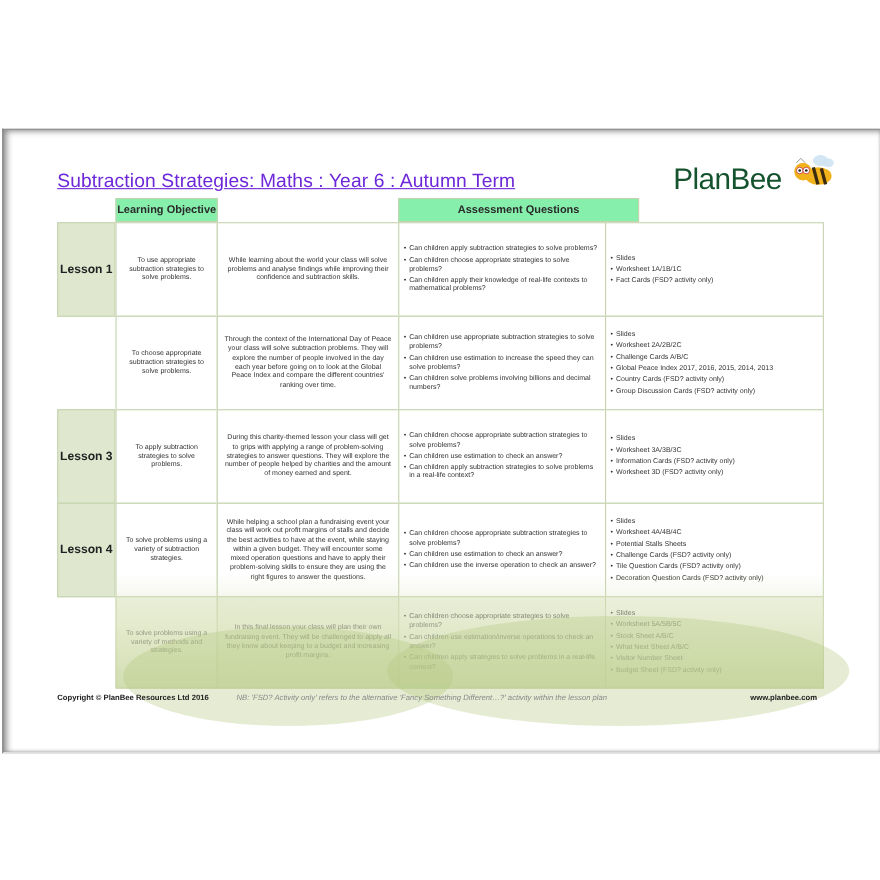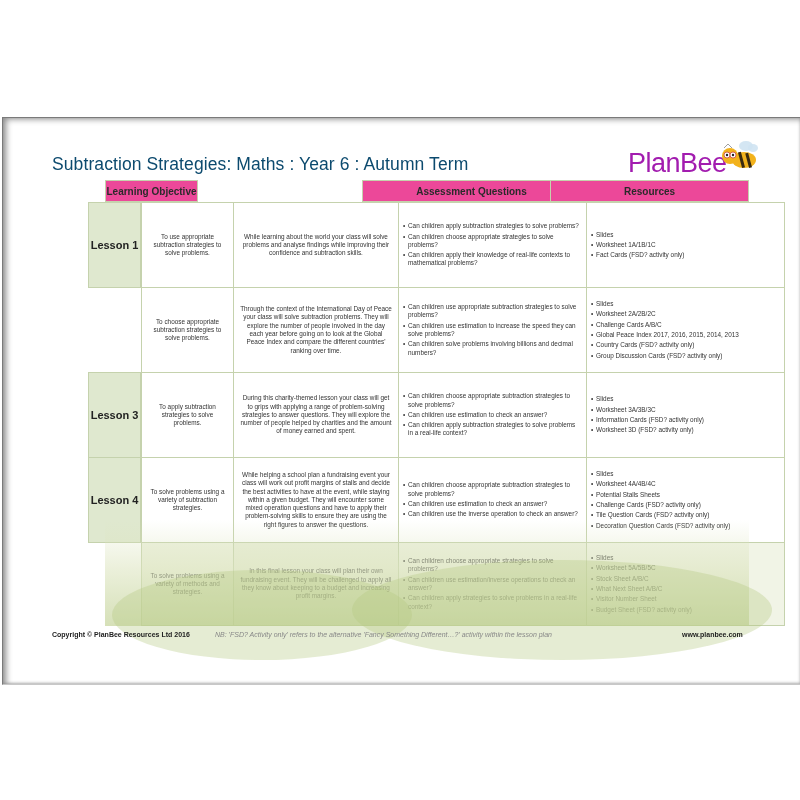--- a/index.html
+++ b/index.html
@@ -1,26 +1,26 @@
 <!DOCTYPE html>
 <html><head>
 <meta charset="utf-8">
 <style>
   html,body{margin:0;padding:0;}
   body{width:800px;height:800px;background:#ffffff;position:relative;overflow:hidden;font-family:"Liberation Sans",sans-serif;}
   .sheet{position:absolute;left:2px;top:117px;width:798px;height:566px;background:#fff;
     box-shadow: inset 6px 4px 6px -3px #8c8c8c, inset 0 -2px 3px -1px #b0b0b0, inset -2px 0 3px -1px #b0b0b0;
     border-top:1px solid #7a7a7a;border-left:1px solid #7a7a7a;border-bottom:1px solid #c8c8c8;}
-  .title{position:absolute;left:52px;top:154px;font-size:17.5px;color:#0c4a6e;letter-spacing:0.1px;}
-  .logo{position:absolute;left:628px;top:148px;font-size:27px;color:#a21caf;letter-spacing:-0.5px;}
+  .title{position:absolute;left:52px;top:154px;font-size:17.5px;color:#6d28d9;letter-spacing:0.1px;text-decoration:underline;}
+  .logo{position:absolute;left:612px;top:148px;font-size:27px;color:#14532d;letter-spacing:-0.5px;}
   .bee{position:absolute;left:718px;top:138px;width:42px;height:34px;}
   .grid{position:absolute;left:52px;top:180px;width:697px;height:446px;}
-  .hdr{position:absolute;top:0;height:22px;background:#ec4899;border:1px solid #c5d2ad;box-sizing:border-box;
+  .hdr{position:absolute;top:0;height:22px;background:#86efac;border:1px solid #c5d2ad;box-sizing:border-box;
     font-weight:bold;font-size:10px;color:#2a2a2a;display:flex;align-items:center;justify-content:center;text-align:right;}
-  .row{position:absolute;left:0;width:612px;margin-left:36px;}
+  .row{position:absolute;left:0;width:612px;}
   .lesson{position:absolute;left:0;width:53px;background:#dfe8cf;border:1px solid #c5d2ad;box-sizing:border-box;
     font-weight:bold;font-size:11px;color:#222;display:flex;align-items:center;justify-content:center;}
   .cell{position:absolute;top:0;background:#fff;border:1px solid #c5d2ad;box-sizing:border-box;
     font-size:6.4px;color:#333;line-height:1.3;display:flex;align-items:center;}
   .center{justify-content:center;text-align:center;padding:0 6px;}
   .left{padding:0 4px;}
   ul{margin:0;padding:0;list-style:none;}
   ul li{position:relative;padding-left:5px;margin:2px 0;}
   ul li:before{content:"\2022";position:absolute;left:0;top:0;}
   .landscape{position:absolute;left:53px;top:340px;width:644px;height:106px;
@@ -48,21 +48,20 @@
   <circle cx="9" cy="17" r="3" fill="#fff" stroke="#c44" stroke-width="0.8"></circle>
   <circle cx="15" cy="17" r="3" fill="#fff" stroke="#c44" stroke-width="0.8"></circle>
   <circle cx="9" cy="17" r="1.2" fill="#222"></circle>
   <circle cx="15" cy="17" r="1.2" fill="#222"></circle>
   <path d="M6 10 L10 6 L14 10" stroke="#888" fill="#fff" stroke-width="0.8"></path>
 </svg>
 
 <div class="grid">
   <div class="hdr" style="left:53px;width:93px;">Learning Objective</div>
   <div class="hdr" style="left:310px;width:219px;">Assessment Questions</div>
-  <div class="hdr" style="left:498px;width:199px;">Resources</div>
 
   <div class="row" style="top:22px;height:86px;">
     <div class="lesson" style="top:0;height:86px;">Lesson 1</div>
     <div class="cell center" style="left:53px;width:93px;height:86px;">To use appropriate subtraction strategies to solve problems.</div>
     <div class="cell center" style="left:145px;width:166px;height:86px;">While learning about the world your class will solve problems and analyse findings while improving their confidence and subtraction skills.</div>
     <div class="cell left" style="left:310px;width:189px;height:86px;">
       <ul>
         <li>Can children apply subtraction strategies to solve problems?</li>
         <li>Can children choose appropriate strategies to solve problems?</li>
         <li>Can children apply their knowledge of real-life contexts to mathematical problems?</li>

